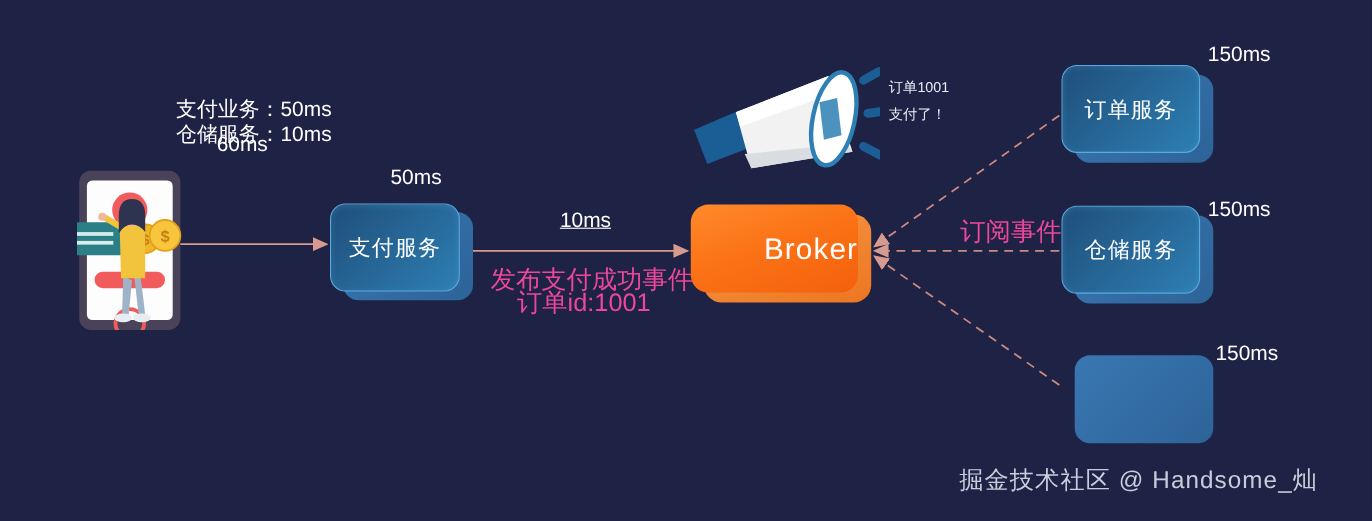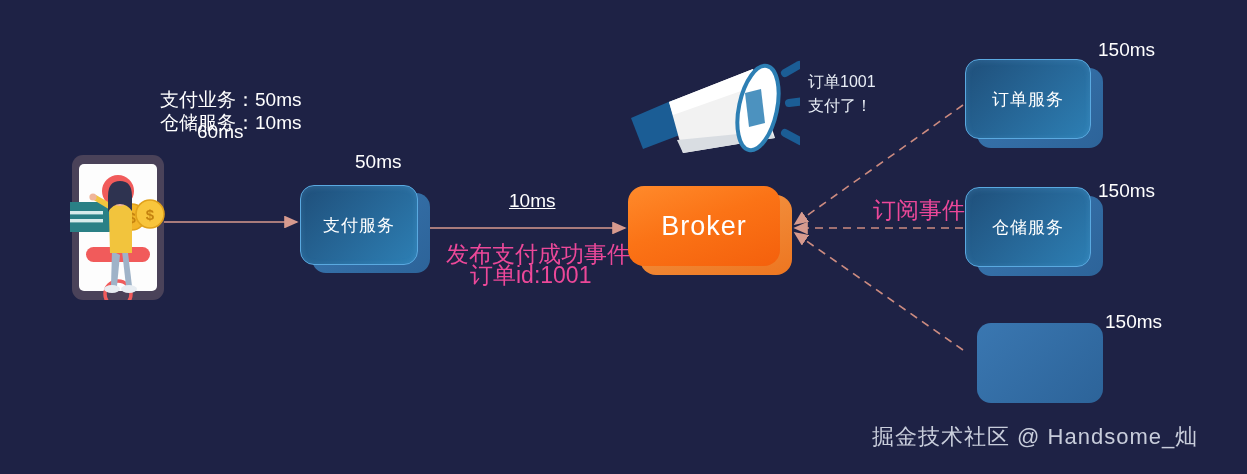--- a/index.html
+++ b/index.html
@@ -40,21 +40,21 @@
   }
 
   .node-shadow {
     position: absolute;
     border-radius: 14px;
   }
 
   .node-blue {
     background: linear-gradient(135deg, #1f4f7a 0%, #27699a 55%, #2d7fb4 100%);
     border: 1px solid #5aa9e0;
-    font-size: 17px;
+    font-size: 20px;
     box-shadow: inset 0 1px 6px rgba(120,200,255,0.18);
   }
   .node-blue-shadow {
     background: linear-gradient(135deg, #3f86c4 0%, #2f6fa8 100%);
     opacity: 0.85;
   }
 
   .node-orange {
     background: linear-gradient(160deg, #ff8a2b 0%, #fb7316 45%, #f4600c 100%);
     font-size: 27px;
@@ -76,21 +76,21 @@
   .lbl-green {
     color: #ffffff;
     font-size: 19px;
   }
   .lbl-white {
     color: #ec4899;
     font-size: 23px;
   }
   .lbl-white-sm {
     color: #e8edf5;
-    font-size: 16px;
+    font-size: 13px;
   }
 
   .watermark {
     position: absolute;
     color: #d7dce8;
     font-size: 22px;
     letter-spacing: 1px;
     opacity: 0.92;
   }
 
@@ -195,21 +195,21 @@
     </svg>
   </div>
 
   <div class="node-shadow node-blue-shadow" style="left:312px; top:193px; width:118px; height:80px;"></div>
   <div class="node node-blue" style="left:300px; top:185px; width:118px; height:80px;">
     <span>支付服务</span>
   </div>
   <div class="lbl lbl-green" style="left:355px; top:150px;">50ms</div>
 
   <div class="node-shadow node-orange-shadow" style="left:640px; top:195px; width:152px; height:80px;"></div>
-  <div class="node node-orange" style="left:628px; top:186px; width:152px; height:80px;">
+  <div class="node node-orange" style="left:628px; top:186px; width:152px; height:80px;justify-content:flex-end;">
     <span>Broker</span>
   </div>
 
   <div class="node-shadow node-blue-shadow" style="left:977px; top:68px; width:126px; height:80px;"></div>
   <div class="node node-blue" style="left:965px; top:59px; width:126px; height:80px;">
     <span>订单服务</span>
   </div>
   <div class="lbl lbl-green" style="left:1098px; top:38px;">150ms</div>
 
   <div class="node-shadow node-blue-shadow" style="left:977px; top:196px; width:126px; height:80px;"></div>

